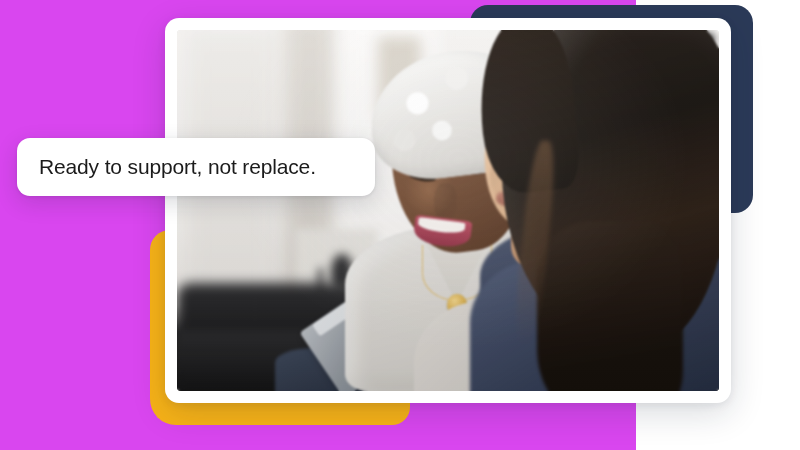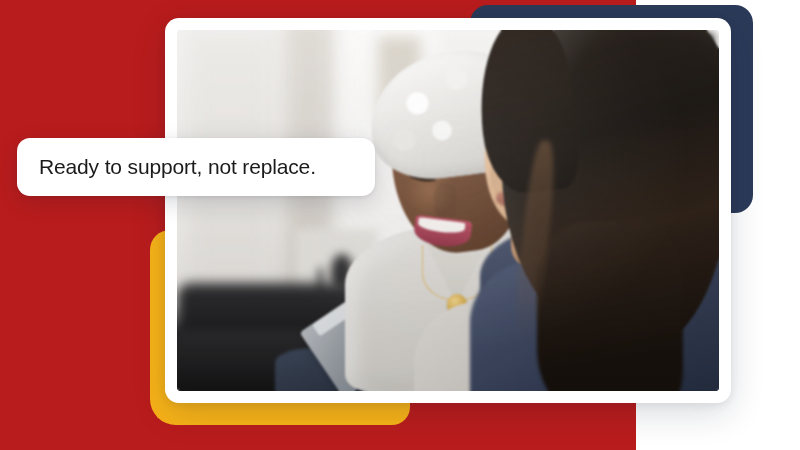--- a/index.html
+++ b/index.html
@@ -9,21 +9,21 @@
     height: 450px;
     overflow: hidden;
     background: #ffffff;
     font-family: "Liberation Sans", sans-serif;
   }
 
   #stage {
     position: relative;
     width: 636px;
     height: 450px;
-    background: #b91c1c;
+    background: #d946ef;
   }
 
   
   .navy-shape {
     position: absolute;
     left: 470px;
     top: 5px;
     width: 283px;
     height: 208px;
     background: #2b3a58;

